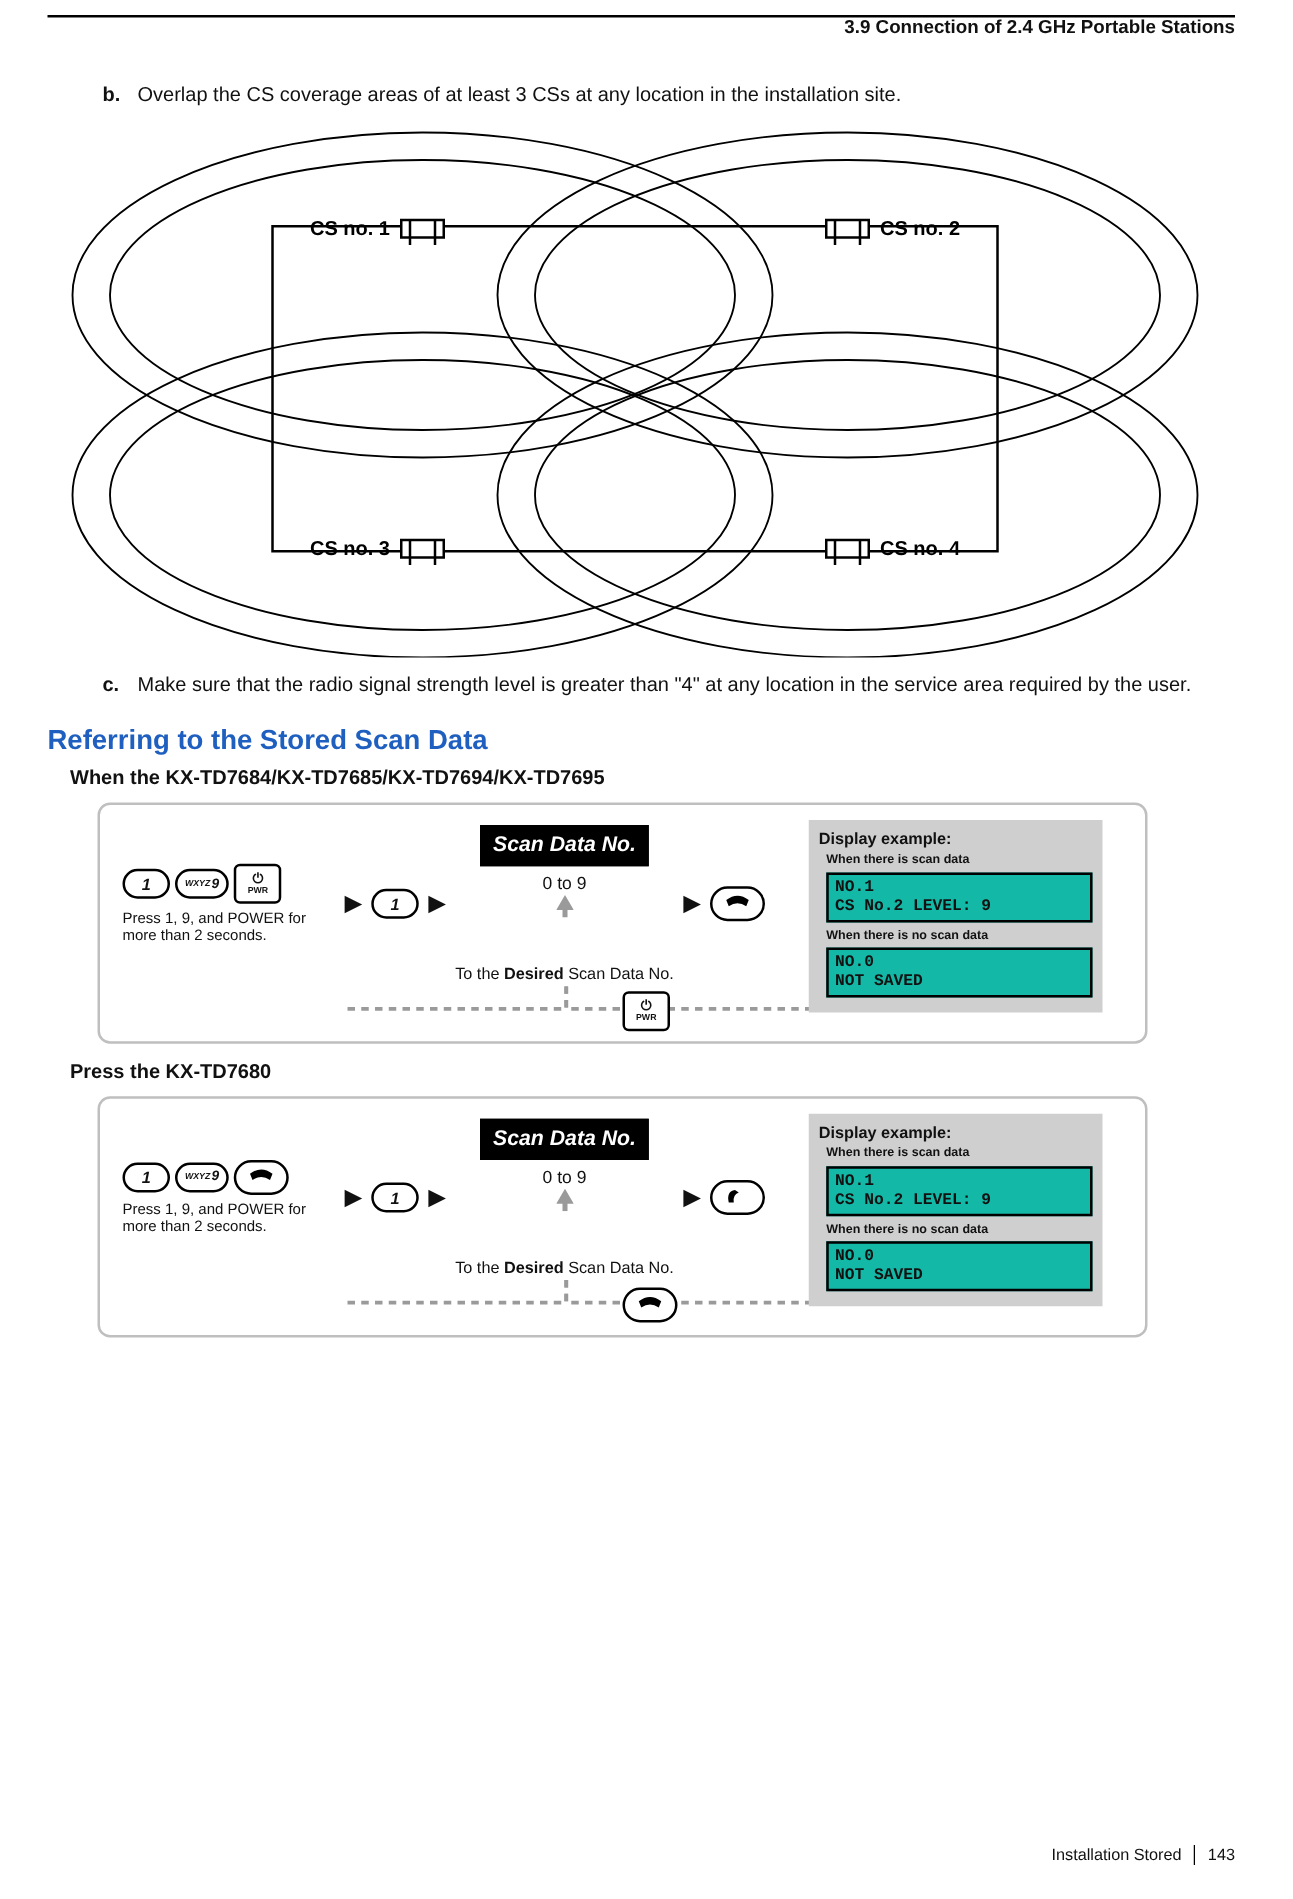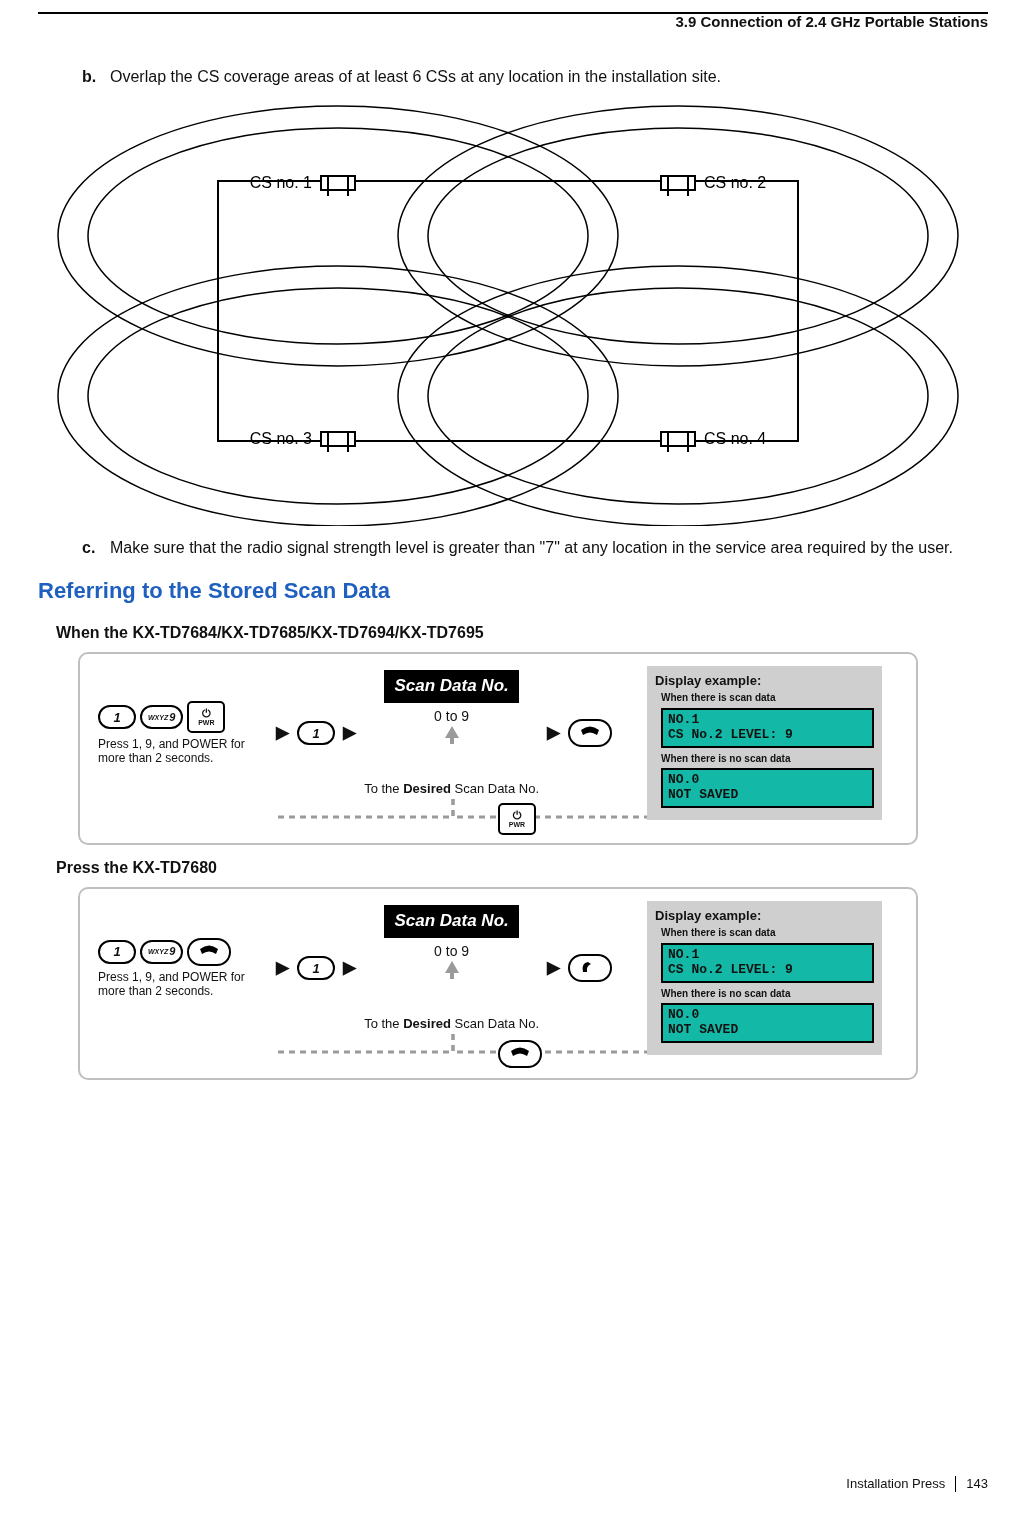--- a/index.html
+++ b/index.html
@@ -46,26 +46,27 @@
     width: 28px;
     flex: 0 0 28px;
     font-size: 16px;
   }
   .step .txt {
     flex: 1;
     font-size: 16px;
   }
   .diagram-wrap {
     margin: 8px 0 6px 10px;
+    font-weight: bold;
   }
   h2.refer {
     color: var(--accent-blue);
     font-size: 22px;
     font-weight: bold;
-    margin: 18px 0 16px 0;
+    margin: 18px 0 5px 0;
   }
   h3.sub {
     font-weight: bold;
     font-size: 16px;
     margin: 4px 0 8px 18px;
   }
   .panel {
     margin: 0 0 12px 40px;
     border: 2px solid #bfbfbf;
     border-radius: 10px;
@@ -205,21 +206,21 @@
 <body>
 
 <div class="page">
 
   <div class="hdr">
     <span class="title">3.9 Connection of 2.4 GHz Portable Stations</span>
   </div>
 
   <div class="step">
     <div class="marker">b.</div>
-    <div class="txt">Overlap the CS coverage areas of at least 6 CSs at any location in the installation site.</div>
+    <div class="txt">Overlap the CS coverage areas of at least 3 CSs at any location in the installation site.</div>
   </div>
 
   <div class="diagram-wrap">
     <svg width="920" height="430" viewBox="0 0 920 430">
       <g fill="none" stroke="#000" stroke-width="1.5">
 
         <ellipse cx="290" cy="140" rx="280" ry="130"></ellipse>
         <ellipse cx="290" cy="140" rx="250" ry="108"></ellipse>
         <ellipse cx="630" cy="140" rx="280" ry="130"></ellipse>
         <ellipse cx="630" cy="140" rx="250" ry="108"></ellipse>
@@ -249,21 +250,21 @@
         <text x="264" y="92" text-anchor="end">CS no. 1</text>
         <text x="656" y="92" text-anchor="start">CS no. 2</text>
         <text x="264" y="348" text-anchor="end">CS no. 3</text>
         <text x="656" y="348" text-anchor="start">CS no. 4</text>
       </g>
     </svg>
   </div>
 
   <div class="step" style="margin-top:6px;">
     <div class="marker">c.</div>
-    <div class="txt">Make sure that the radio signal strength level is greater than "7" at any location in the service area required by the user.</div>
+    <div class="txt">Make sure that the radio signal strength level is greater than "4" at any location in the service area required by the user.</div>
   </div>
 
   <h2 class="refer">Referring to the Stored Scan Data</h2>
 
   <h3 class="sub">When the KX-TD7684/KX-TD7685/KX-TD7694/KX-TD7695</h3>
   <div class="panel">
     <div class="row">
       <div class="col-start">
         <div class="row" style="gap:4px;">
           <span class="keybtn">1</span>
@@ -379,18 +380,18 @@
       <div class="sub">When there is scan data</div>
       <div class="lcd">NO.1
 CS No.2 LEVEL: 9</div>
       <div class="sub">When there is no scan data</div>
       <div class="lcd">NO.0
 NOT SAVED</div>
     </div>
   </div>
 
   <div class="footer">
-    <span>Installation Press</span>
+    <span>Installation Stored</span>
     <span class="vbar"></span>
     <span>143</span>
   </div>
 
 </div>
 
 </body></html>

